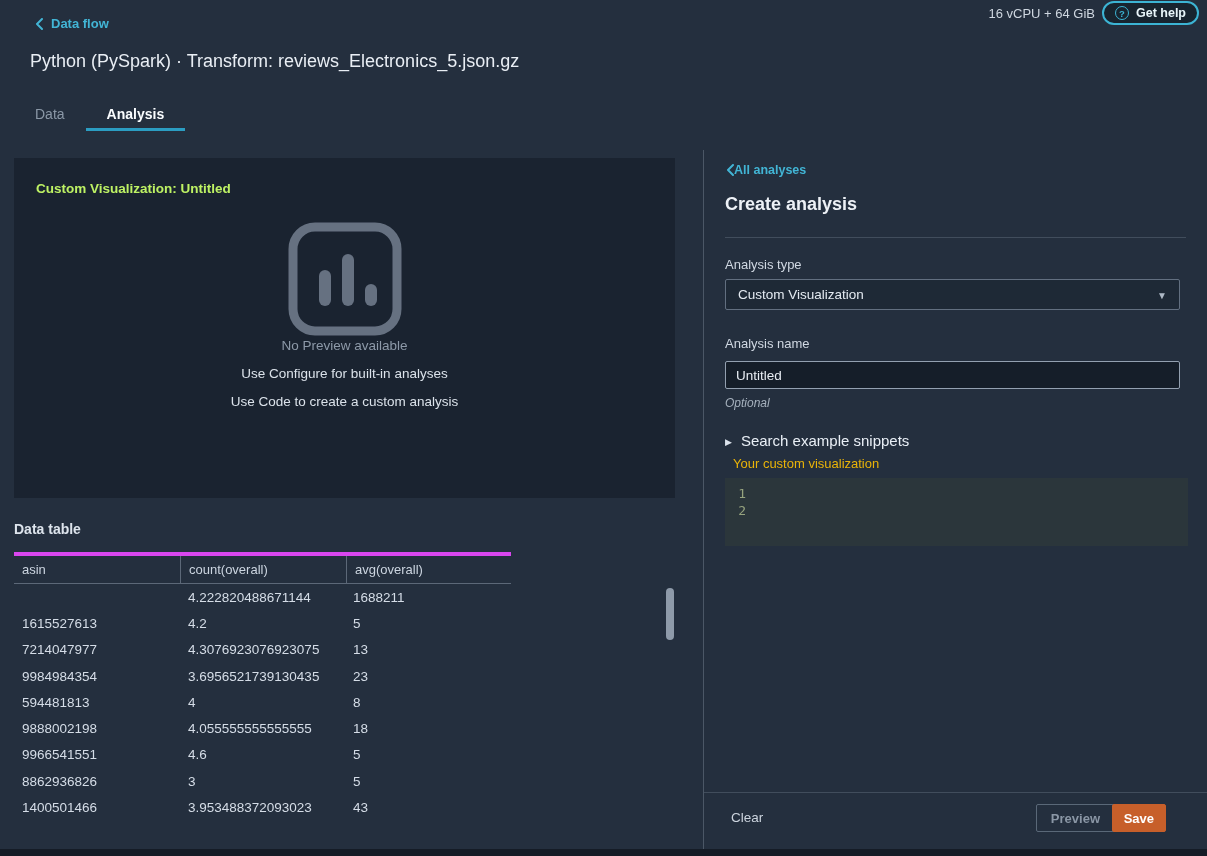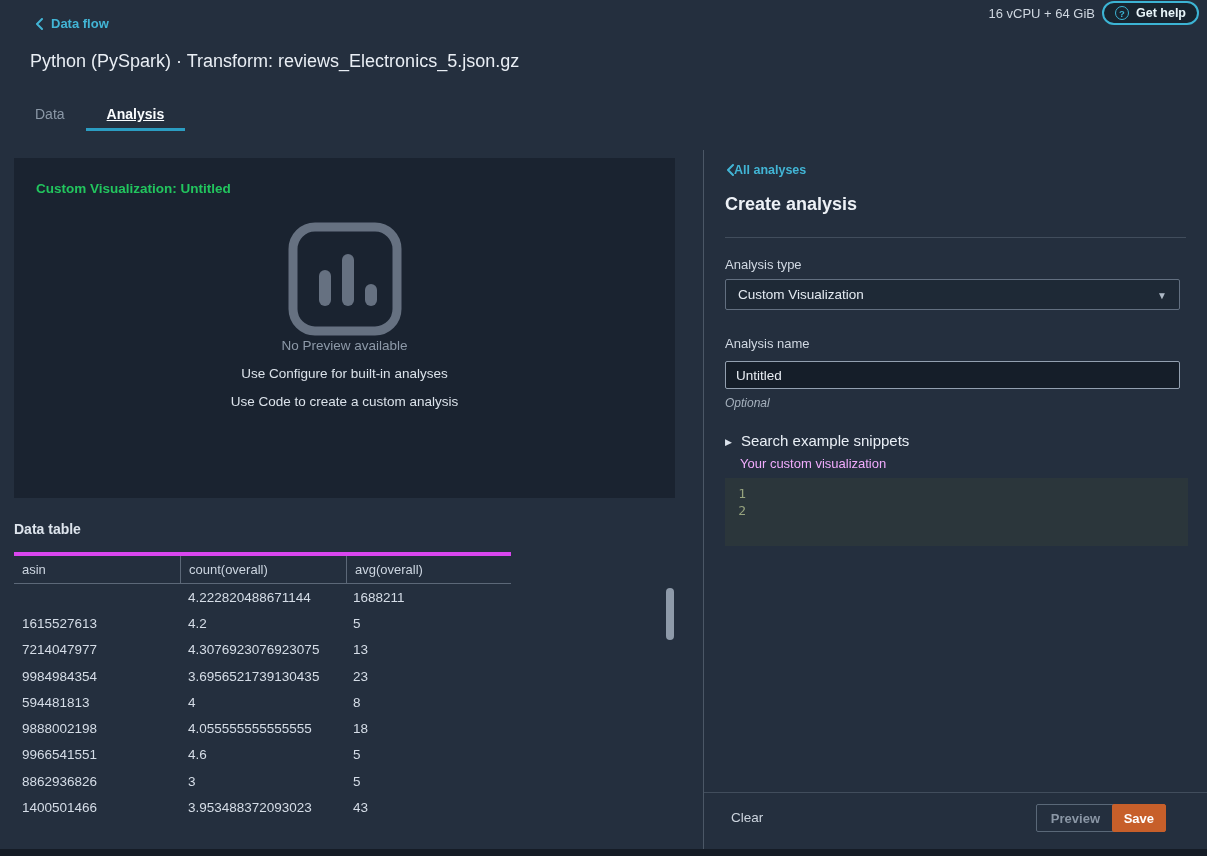--- a/index.html
+++ b/index.html
@@ -16,24 +16,24 @@
   .gethelp { position:absolute; right:8px; top:1px; height:24px; display:flex; align-items:center; gap:7px;
              padding:0 11px; border:2px solid #3cb4d4; border-radius:13px; background:#18242f;
              color:#e9f6fa; font-size:12.5px; font-weight:700; cursor:pointer; }
   .q-icon { width:14px; height:14px; border:1.5px solid #3cb4d4; border-radius:50%;
             display:flex; align-items:center; justify-content:center; color:#3cb4d4; }
   .q-icon::before { content:"?"; font-size:9.5px; font-weight:700; }
   
   .page-title { position:absolute; left:30px; top:51px; font-size:18px; font-weight:400; color:#e9eef4; }
   .tabs { position:absolute; left:14px; top:99px; display:flex; }
   .tab { padding:7px 21px 9px; font-size:14px; color:#8b98a7; cursor:pointer; }
-  .tab.active { color:#fafdff; font-weight:700; border-bottom:3px solid #2b9dc2; padding-bottom:6px;text-decoration:underline; }
+  .tab.active { color:#fafdff; font-weight:700; border-bottom:3px solid #2b9dc2; padding-bottom:6px; }
   
   .preview-card { position:absolute; left:14px; top:158px; width:661px; height:340px; background:#1a2330; }
-  .card-title { position:absolute; left:22px; top:23px; font-size:13.5px; font-weight:700; color:#22c55e; }
+  .card-title { position:absolute; left:22px; top:23px; font-size:13.5px; font-weight:700; color:#bef264; }
   .preview-center { position:absolute; left:0; width:100%; top:62px; display:flex; flex-direction:column; align-items:center; }
   .no-preview { font-size:13.5px; color:#8d99a8; margin-top:0; }
   .hint { font-size:13.5px; color:#dbe2ea; margin-top:13px; }
   
   .table-label { position:absolute; left:14px; top:521px; font-size:14px; font-weight:700; color:#dde4ec; }
   .dtable { position:absolute; left:14px; top:552px; width:497px; }
   .thead { display:flex; border-top:4px solid #d946ef; border-bottom:1px solid #5c6878; height:32px; }
   .th { padding-left:8px; font-size:13px; color:#ccd5e0; display:flex; align-items:center; }
   .th + .th { border-left:1px solid #5c6878; }
   .c1 { width:166px; } .c2 { width:165px; } .c3 { width:166px; }
@@ -54,21 +54,21 @@
             padding:0 12px; font-size:13.5px; color:#e4eaf1; cursor:pointer; }
   .caret-down { margin-left:auto; color:#aeb9c6; }
   .caret-down::before { content:"▼"; font-size:10px; }
   .name-input { position:absolute; left:21px; top:211px; width:455px; height:28px; background:#151e29;
                 border:1px solid #93a0b0; border-radius:2px; color:#e8edf3; font-size:13.5px;
                 padding:0 10px; font-family:"Liberation Sans", sans-serif; }
   .optional { position:absolute; left:21px; top:246px; font-size:12px; font-style:italic; color:#a6b1bd; }
   .disclosure { position:absolute; left:21px; top:281px; display:flex; align-items:center; gap:9px; cursor:pointer; }
   .tri::before { content:"▶"; font-size:9px; color:#dce3ec; }
   .disclosure-label { font-size:15px; color:#e9eff6; }
-  .editor-label { position:absolute; left:36px; top:306px; font-size:13px; color:#f0abfc; }
+  .editor-label { position:absolute; left:29px; top:306px; font-size:13px; color:#eab308; }
   .code-editor { position:absolute; left:21px; top:328px; width:463px; height:68px; background:#2b363b;
                  font-family:"DejaVu Sans Mono", monospace; font-size:13px; padding-top:8px; cursor:text; }
   .cline { display:flex; height:16.5px; line-height:16.5px; }
   .ln { width:34px; text-align:right; padding-right:13px; color:#96a37e; }
   .lc { color:#7f948d; white-space:pre; }
   .panel-footer-divider { position:absolute; left:0; right:0; top:642px; height:1px; background:#414d5c; }
   .clear-btn { position:absolute; left:27px; top:660px; font-size:13.5px; color:#ccd4de;
                background:none; border:none; cursor:pointer; font-family:inherit; }
   .preview-btn { position:absolute; right:92px; top:654px; height:28px; padding:0 14px; background:transparent;
                  border:1px solid #5a6878; border-radius:2px; color:#8a96a5; font-size:13px; font-weight:700;

